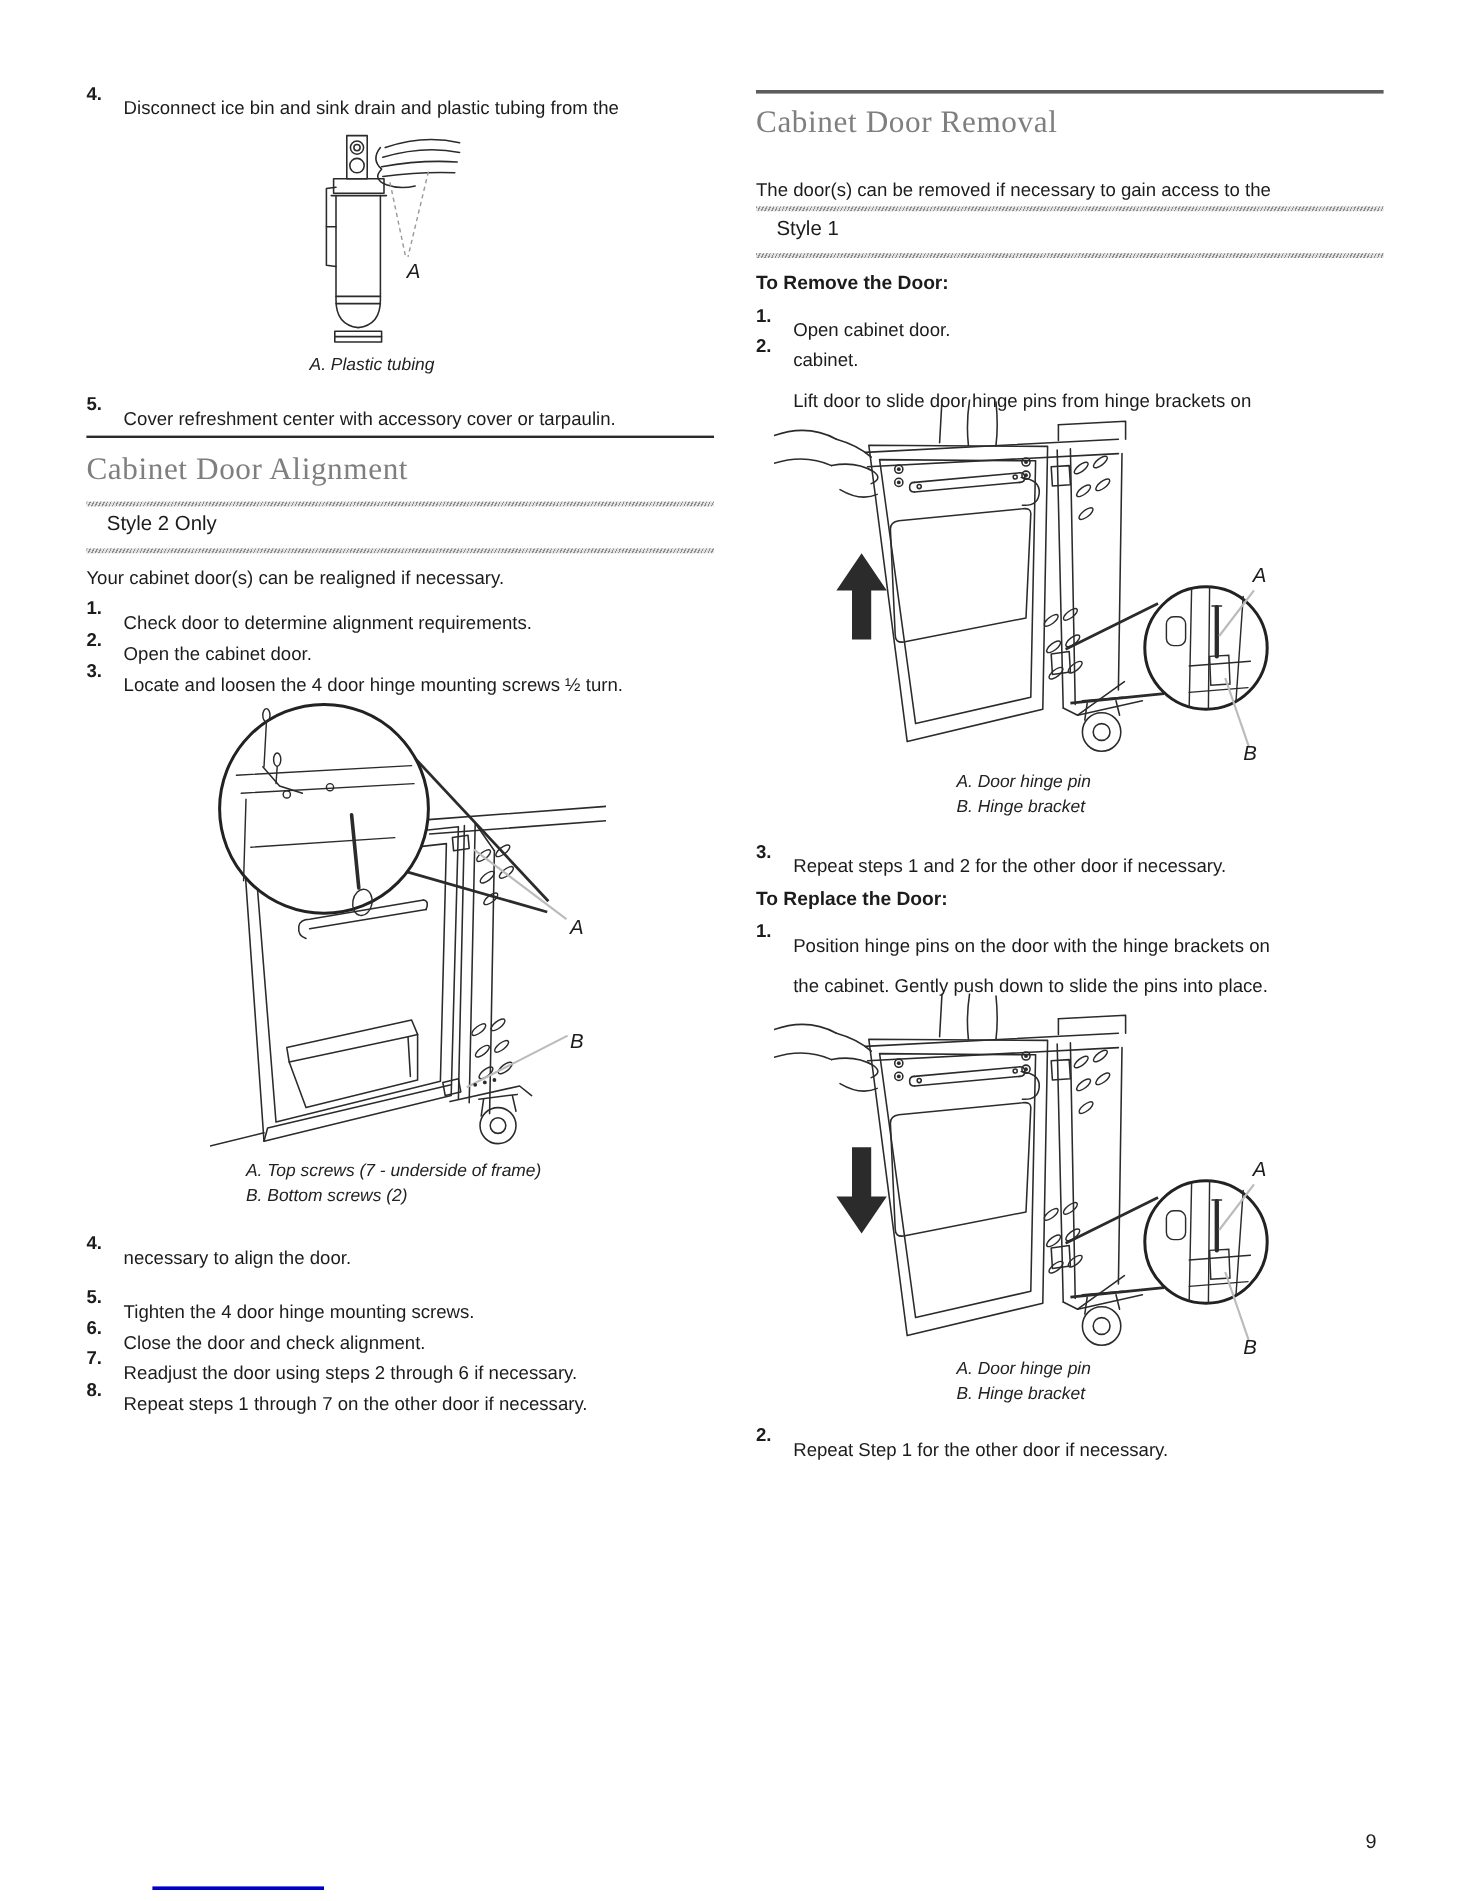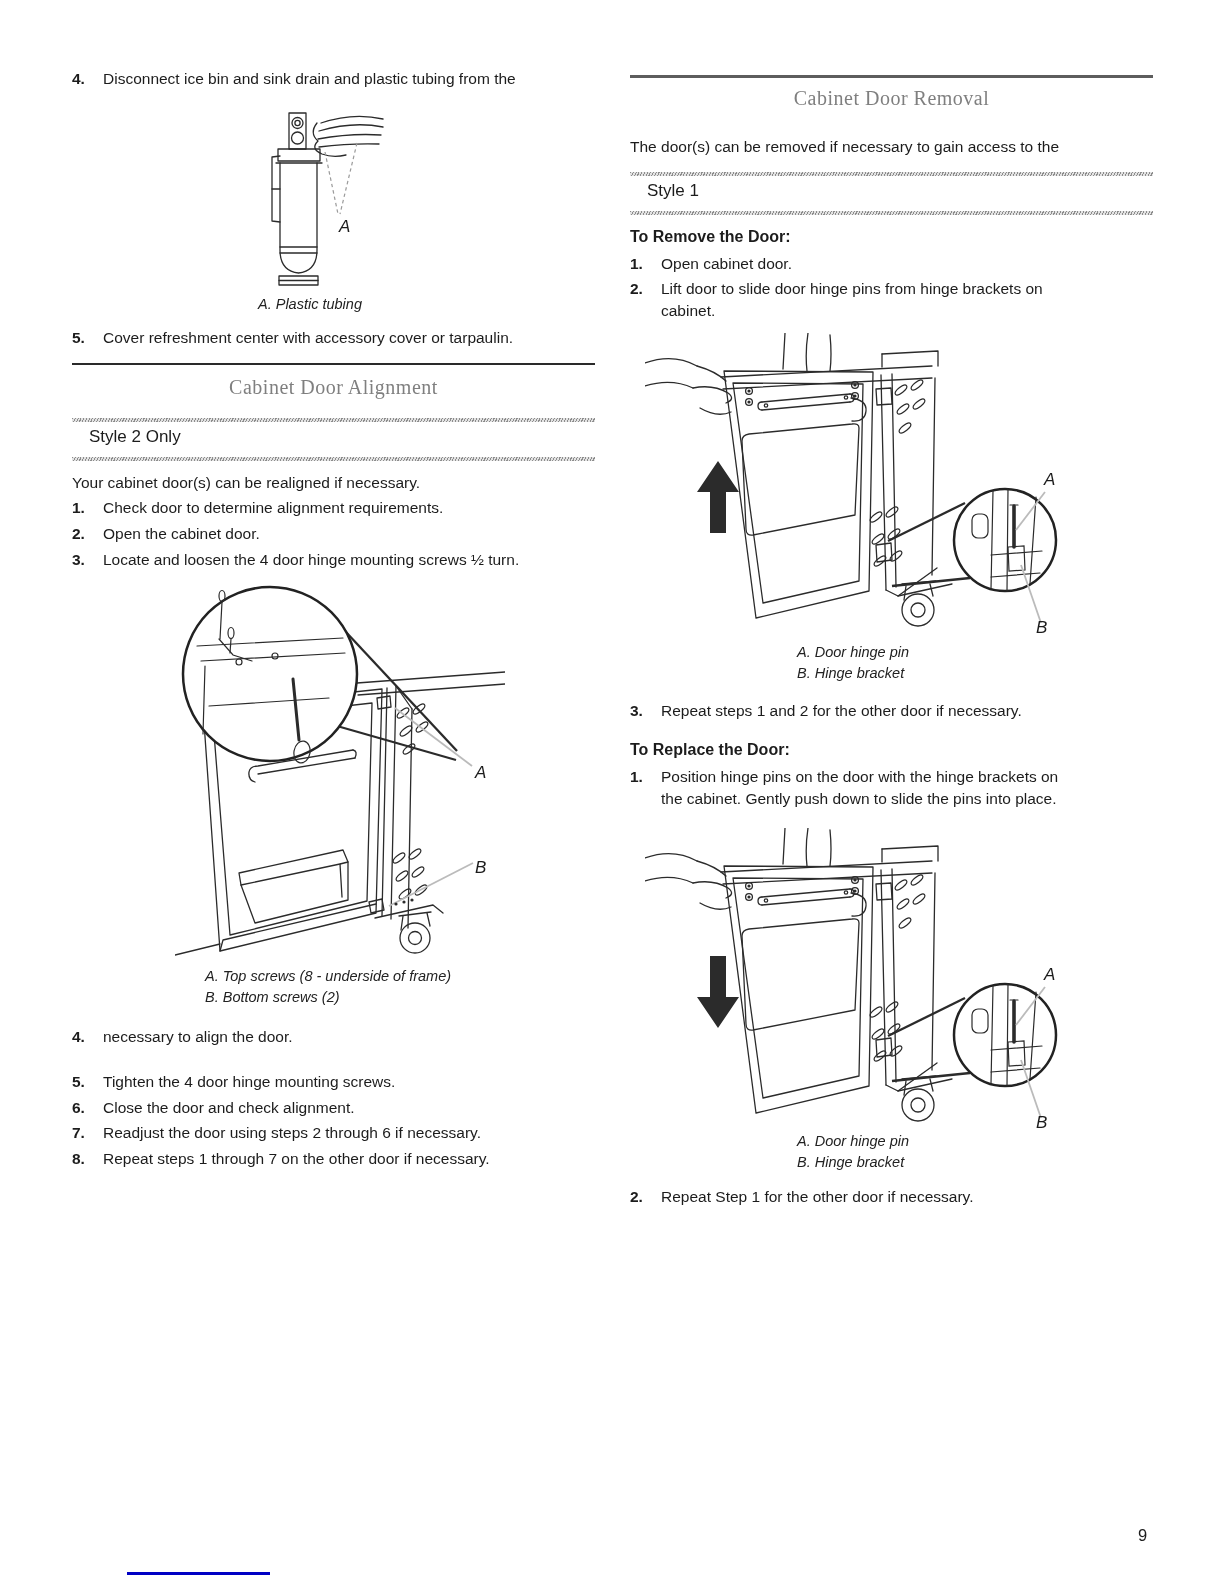--- a/index.html
+++ b/index.html
@@ -7,23 +7,23 @@
     --footer-line-blue:#0000c4; --text:#1c1c1c;
   }
   html,body{margin:0;padding:0;background:#fff;}
   body{width:1224px;height:1584px;position:relative;overflow:hidden;
        font-family:"Liberation Sans",sans-serif;color:var(--text);}
   .abs{position:absolute;}
   .body-text{font-size:15.5px;line-height:21.5px;}
   .li{display:flex;width:523px;}
   .li .n{width:31px;flex:0 0 31px;font-weight:700;}
   .li .t{flex:1;}
-  .ln{display:block;}
-  .serif-h{font-family:"Liberation Serif","DejaVu Serif",serif;font-size:20px;
-           color:var(--heading-gray);text-align:center;letter-spacing:.5px;width:523px;}
+  .ln{display:block;margin-top:12px;}
+  .serif-h{font-family:"Liberation Serif","DejaVu Serif",serif;font-size:26px;
+           color:var(--heading-gray);letter-spacing:.5px;width:523px;}
   .style-h{font-size:17px;font-weight:400;padding-left:17px;width:506px;}
   .bold-h{font-size:16px;font-weight:700;}
   .bar{height:4px;width:523px;
        background:repeating-linear-gradient(115deg,#8d8d8d 0 1px,#e3e3e3 1px 2.6px);}
   .rule-thin{height:2px;width:523px;background:var(--rule-dark);}
   .rule-gray{height:3px;width:523px;background:var(--rule-gray);}
   .cap{font-style:italic;font-size:14.5px;line-height:21px;color:#222;}
   .pagenum{font-size:16.5px;}
   .blue-line{height:2.5px;width:143px;background:var(--footer-line-blue);}
   svg .lbl{font:italic 17px "Liberation Sans",sans-serif;fill:#1c1c1c;}
@@ -170,21 +170,21 @@
     <path d="M214,324 L298,281"></path>
   </g>
   <circle cx="221" cy="322" r="1.6" fill="#2b2b2b"></circle>
   <circle cx="229" cy="320" r="1.6" fill="#2b2b2b"></circle>
   <circle cx="237" cy="318" r="1.6" fill="#2b2b2b"></circle>
   <text class="lbl" x="300" y="196">A</text>
   <text class="lbl" x="300" y="291">B</text>
 </svg>
 
 <div class="abs cap" style="left:205px;top:966px">
-  <div>A. Top screws (8 - underside of frame)</div>
+  <div>A. Top screws (7 - underside of frame)</div>
   <div>B. Bottom screws (2)</div>
 </div>
 
 <div class="abs body-text li" style="left:72px;top:1026px">
   <span class="n">4.</span>
   <span class="t">
       <span class="ln">necessary to align the door.</span>
   </span>
 </div>
 <div class="abs body-text li" style="left:72px;top:1071px">
@@ -228,22 +228,22 @@
 
 <div class="abs body-text li" style="left:630px;top:253px">
   <span class="n">1.</span>
   <span class="t">
       <span class="ln">Open cabinet door.</span>
     </span>
 </div>
 <div class="abs body-text li" style="left:630px;top:278px">
   <span class="n">2.</span>
   <span class="t">
-    <span class="ln">Lift door to slide door hinge pins from hinge brackets on</span>
-      <span class="ln">cabinet.</span>
+    <span class="ln">cabinet.</span>
+      <span class="ln">Lift door to slide door hinge pins from hinge brackets on</span>
   </span>
 </div>
 
 <svg class="abs" style="left:645px;top:333px" width="465" height="310" viewBox="0 0 465 310">
   <g fill="none" stroke="#2b2b2b" stroke-width="1.3" stroke-linecap="round" stroke-linejoin="round">
     <path d="M140,0 L138,36"></path>
       <path d="M163,0 Q160,20 162,38"></path>
       <path d="M185,2 Q187,22 185,38"></path>
     <path d="M76,44 L287,33"></path>
       <path d="M78,56 L287,45"></path>

